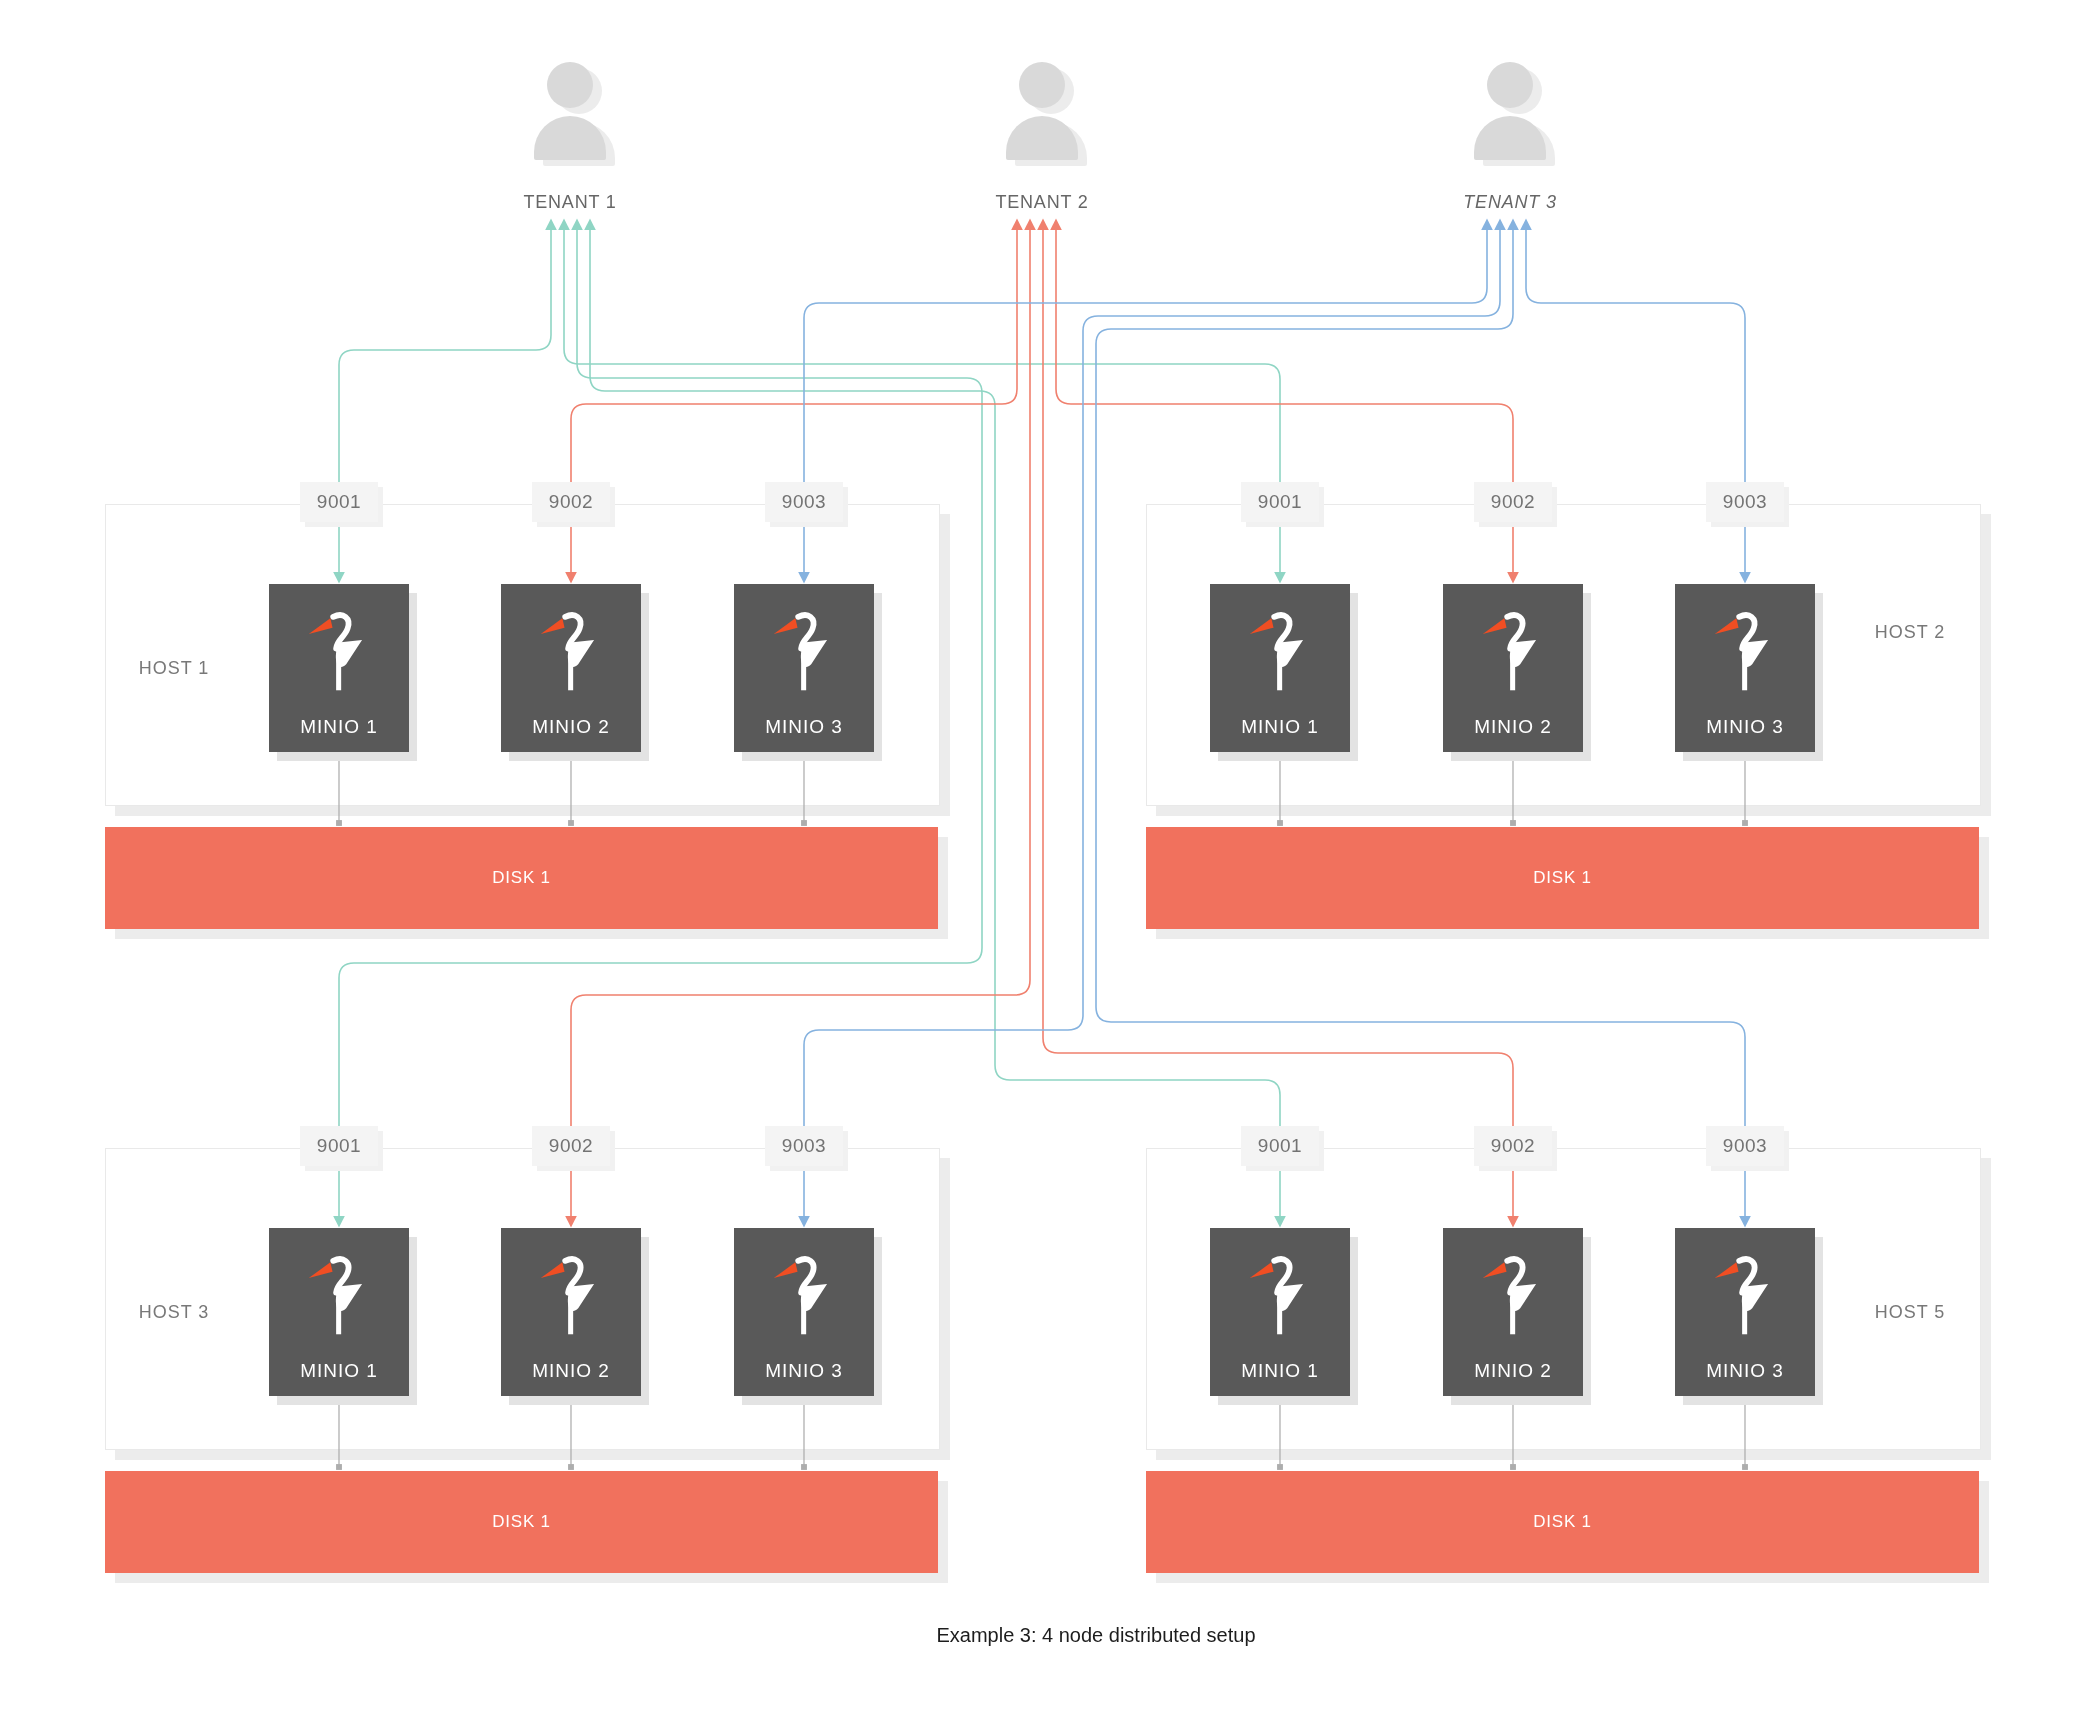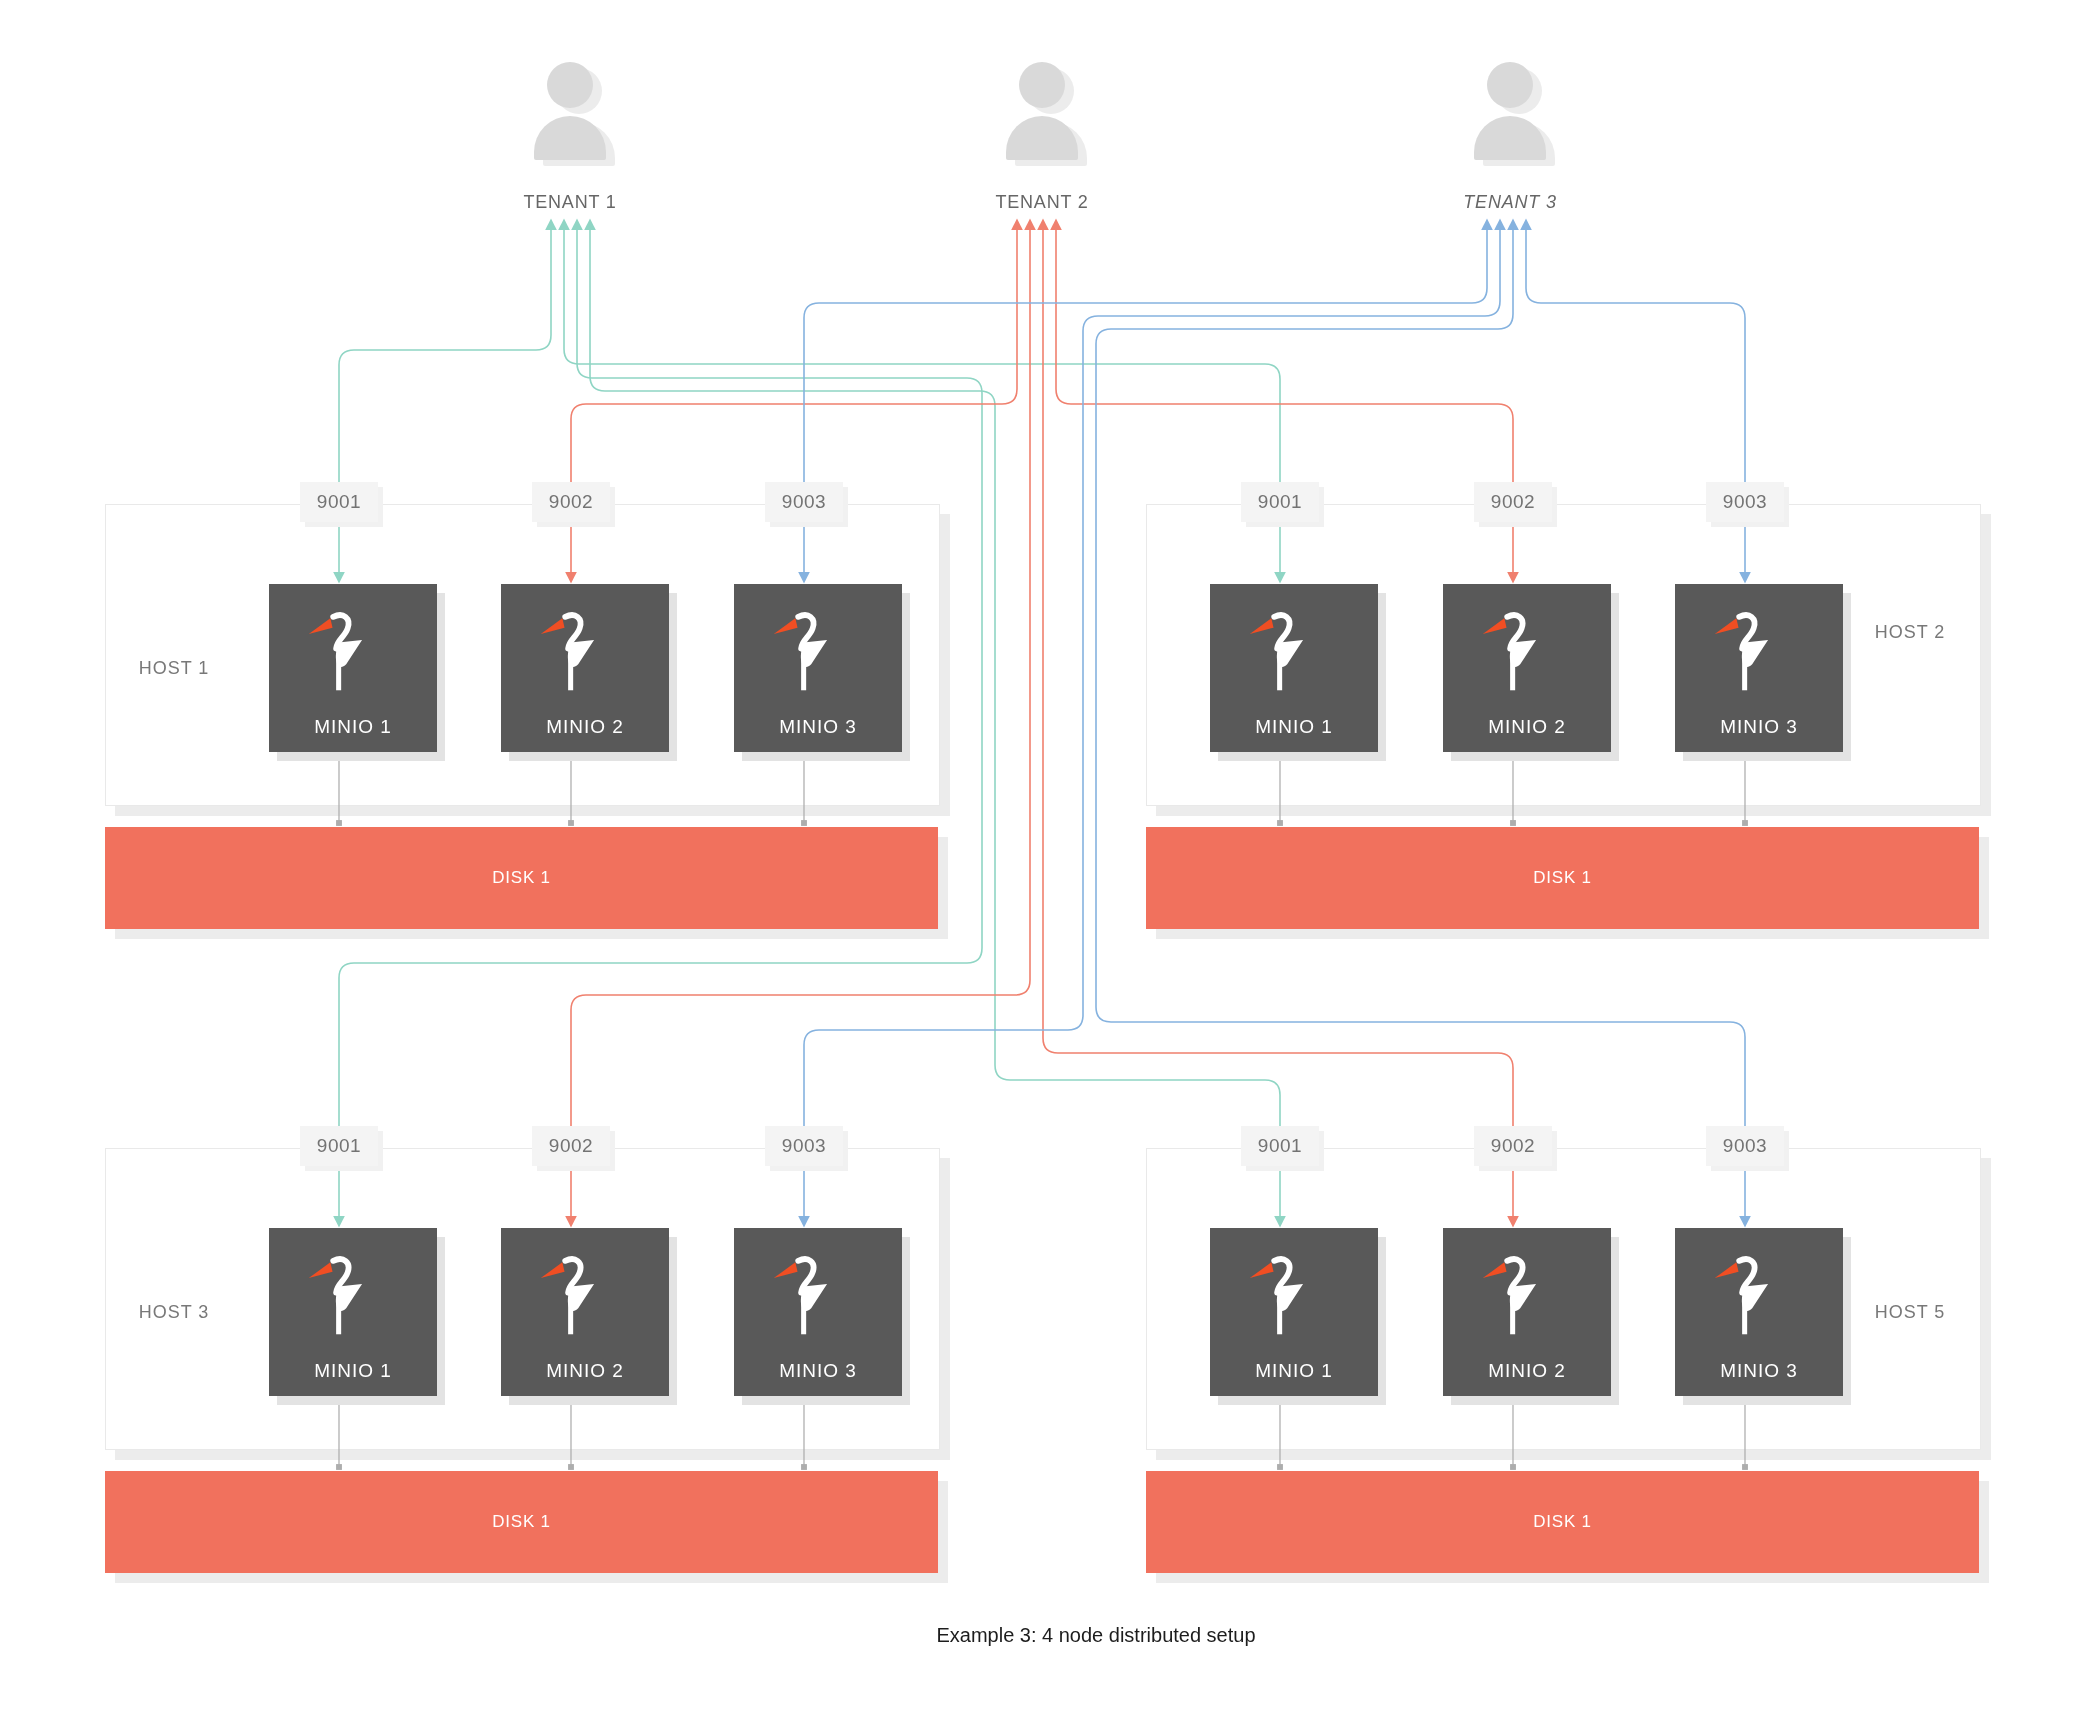--- a/index.html
+++ b/index.html
@@ -24,21 +24,21 @@
   .host{position:absolute;width:833px;height:300px;background:#fff;
     border:1px solid var(--host-border);box-shadow:10px 10px 0 var(--shadow);z-index:1;}
   .host-label{position:absolute;width:160px;text-align:center;font-size:18px;color:#787878;
     letter-spacing:1px;z-index:3;margin-top:16px;}
   .disk{position:absolute;width:833px;height:102px;background:var(--disk-bg);
     box-shadow:10px 10px 0 var(--shadow);z-index:1;}
   .disk-label{width:100%;text-align:center;line-height:102px;color:#fff;font-size:17px;
     letter-spacing:.8px;}
 
   
-  .node{position:absolute;width:168px;height:168px;background:var(--node-bg);
+  .node{position:absolute;width:140px;height:168px;background:var(--node-bg);
     box-shadow:8px 9px 0 #e3e3e3;z-index:3;text-align:center;}
   .node-label{position:absolute;bottom:14px;width:100%;text-align:center;color:#fff;
     font-size:19px;letter-spacing:1px;}
   .stork{position:absolute;left:34px;top:22px;width:72px;height:98px;}
 
   
   .badge{position:absolute;width:78px;height:40px;background:var(--badge-bg);
     box-shadow:5px 5px 0 #f1f1f1;z-index:3;text-align:center;line-height:40px;
     font-size:19px;color:#737373;letter-spacing:.5px;}
 

